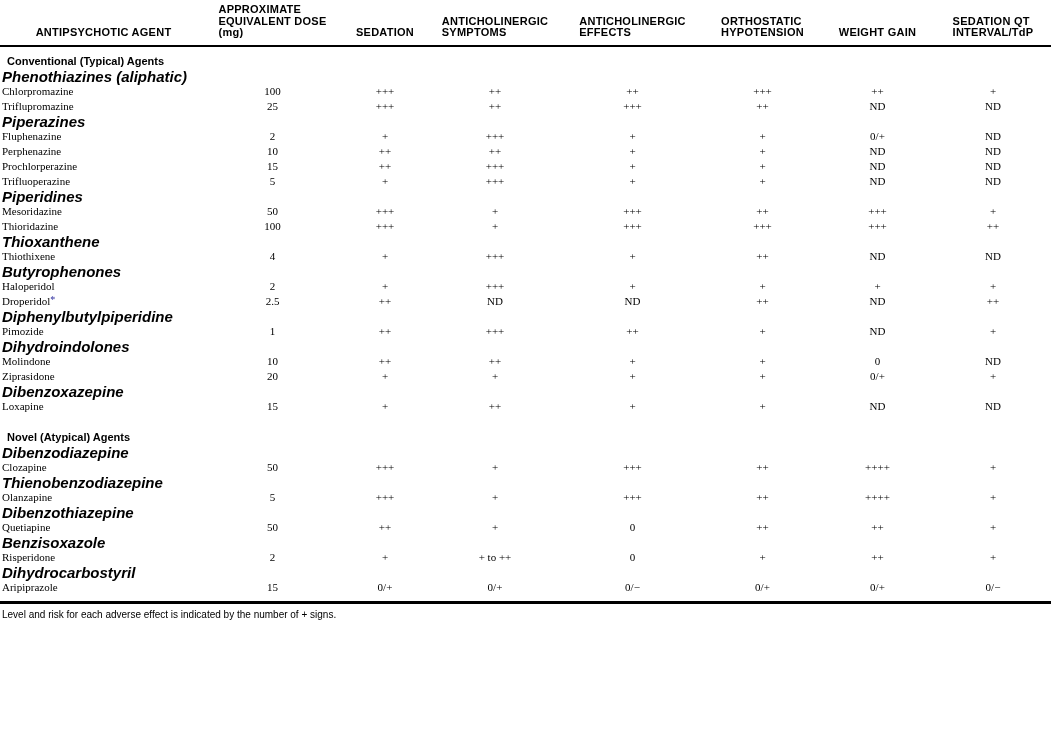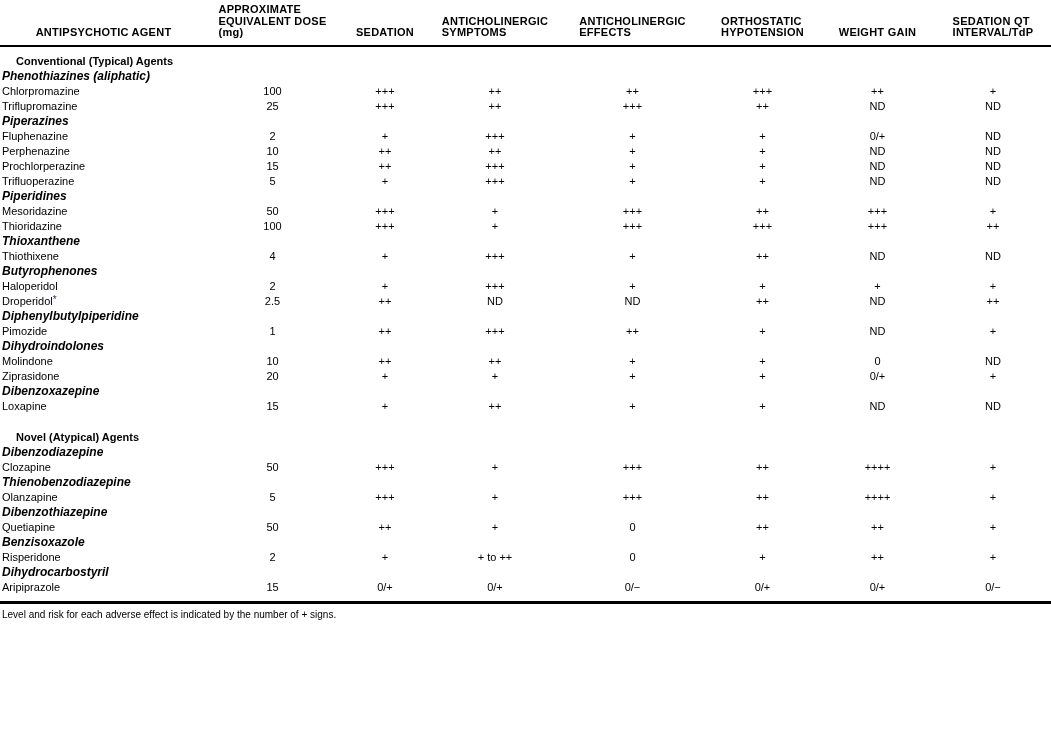--- a/index.html
+++ b/index.html
@@ -36,34 +36,34 @@
     font-weight: bold;
     font-size: 11px;
     line-height: 11.5px;
     letter-spacing: 0.25px;
     text-align: left;
     white-space: nowrap;
   }
   .hcell.agent .hlines { padding-left: 2px; }
   
   .tbody { padding-top: 7px; }
-  .row { height: 15px; line-height: 15px; font-size: 11px; }
+  .row { height: 15px; line-height: 15px; font-size: 11px; font-family: Liberation Serif, serif; }
   .cell { text-align: center; white-space: nowrap; }
   .cell.agent { text-align: left; padding-left: 2px; }
   .group-title {
     font-weight: bold;
     font-size: 11px;
     height: 15px;
     line-height: 15px;
-    padding-left: 16px;
+    padding-left: 7px;
   }
   .subgroup-title {
     font-weight: bold;
     font-style: italic;
-    font-size: 12px;
+    font-size: 15px;
     height: 15px;
     line-height: 15px;
     padding-left: 2px;
   }
   .subgroup { }
   .group-title + .subgroup { margin-top: 0; }
   .group + .group { margin-top: 16px; }
   .marker { font-size: 10px; vertical-align: top; line-height: 12px; }
   
   .bottom-rule { border-top: 3px solid #000; margin-top: 6px; }

